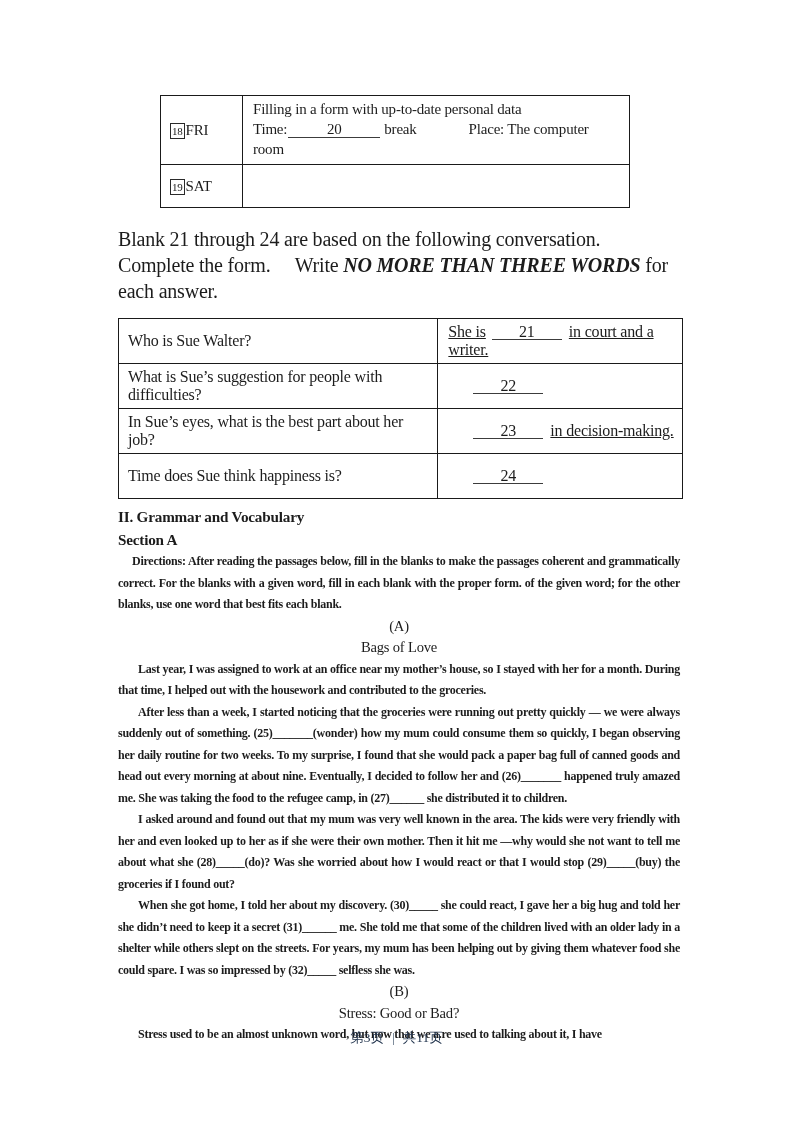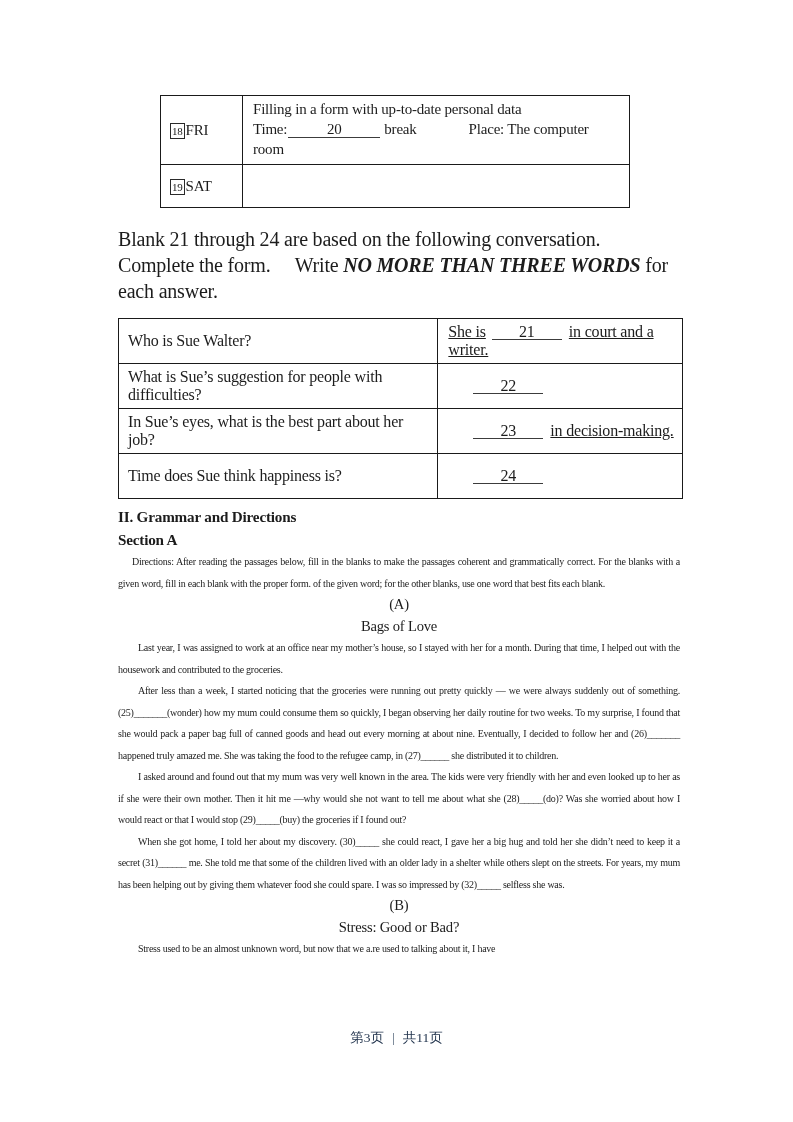--- a/index.html
+++ b/index.html
@@ -60,24 +60,25 @@
   .qa-table .q-cell { width:320px; padding:2px 6px 2px 9px; }
   .qa-table .a-cell { width:245px; padding:2px 4px 2px 10px;text-decoration:underline; }
   .qa-blank { width:70px; }
   .qa-blank.lead { margin-left:25px; }
   .answer-pre { margin-right:6px; }
   .answer-post { margin-left:7px; }
 
   
   .heading { margin-top:6px; font-size:15.2px; font-weight:bold; line-height:23px; letter-spacing:-0.2px; }
   .body-text {
-    font-size:10px;
+    font-size:12px;
     line-height:21.5px;
     letter-spacing:-0.25px;
     text-align:justify;
+    font-weight:bold;
   }
   .para { text-indent:20px; }
   .directions { text-indent:14px; }
   .center-line { text-align:center; font-size:14.6px; line-height:21.5px; letter-spacing:-0.2px; }
 
   
   .footer {
     position:absolute;
     left:0; top:1029px;
     width:793px;
@@ -145,21 +146,21 @@
       </tr>
       <tr>
         <td class="q-cell">Time does Sue think happiness is?</td>
         <td class="a-cell">
           <span class="blank qa-blank lead">24</span>
         </td>
       </tr>
     </tbody>
       </table>
 
-    <div class="heading">II. Grammar and Directions</div>
+    <div class="heading">II. Grammar and Vocabulary</div>
     <div class="heading" style="margin-top:0;">Section A</div>
     <div class="body-text directions">Directions: After reading the passages below, fill in the blanks to make  the passages coherent and grammatically correct. For the blanks with a given word, fill in each blank with the proper form. of the given word; for the other blanks, use one word that best fits each blank.</div>
 
     <div class="center-line">(A)</div>
     <div class="center-line">Bags of Love</div>
     <div class="body-text para">Last year, I was assigned to work at an office near my mother’s house, so I stayed with her for a month. During that time, I helped out with the housework and contributed to the groceries.</div>
     <div class="body-text para">After less than a week, I started noticing that the groceries were running out pretty quickly — we were always suddenly out of something. (25)_______(wonder) how my mum could consume them so quickly, I began observing her daily routine for two weeks. To my surprise, I found that she would pack a paper bag full of canned goods and head out every morning at about nine. Eventually, I decided to follow her and (26)_______ happened truly amazed me. She was taking the food to the refugee camp, in (27)______ she distributed it to children.</div>
     <div class="body-text para">I asked around and found out that my mum was very well known in the area. The kids were very friendly with her and even looked up to her as if she were their own mother. Then it hit me —why would she not want to tell me about what she (28)_____(do)? Was she worried about how I would react or that I would stop (29)_____(buy) the groceries if I found out?</div>
     <div class="body-text para">When she got home, I told her about my discovery. (30)_____ she could react, I gave her a big hug and told her she didn’t need to keep it a secret (31)______ me. She told me that some of the children lived with an older lady in a shelter while others slept on the streets. For years, my mum has been helping out by giving them whatever food she could spare. I was so impressed by (32)_____ selfless she was.</div>
 

